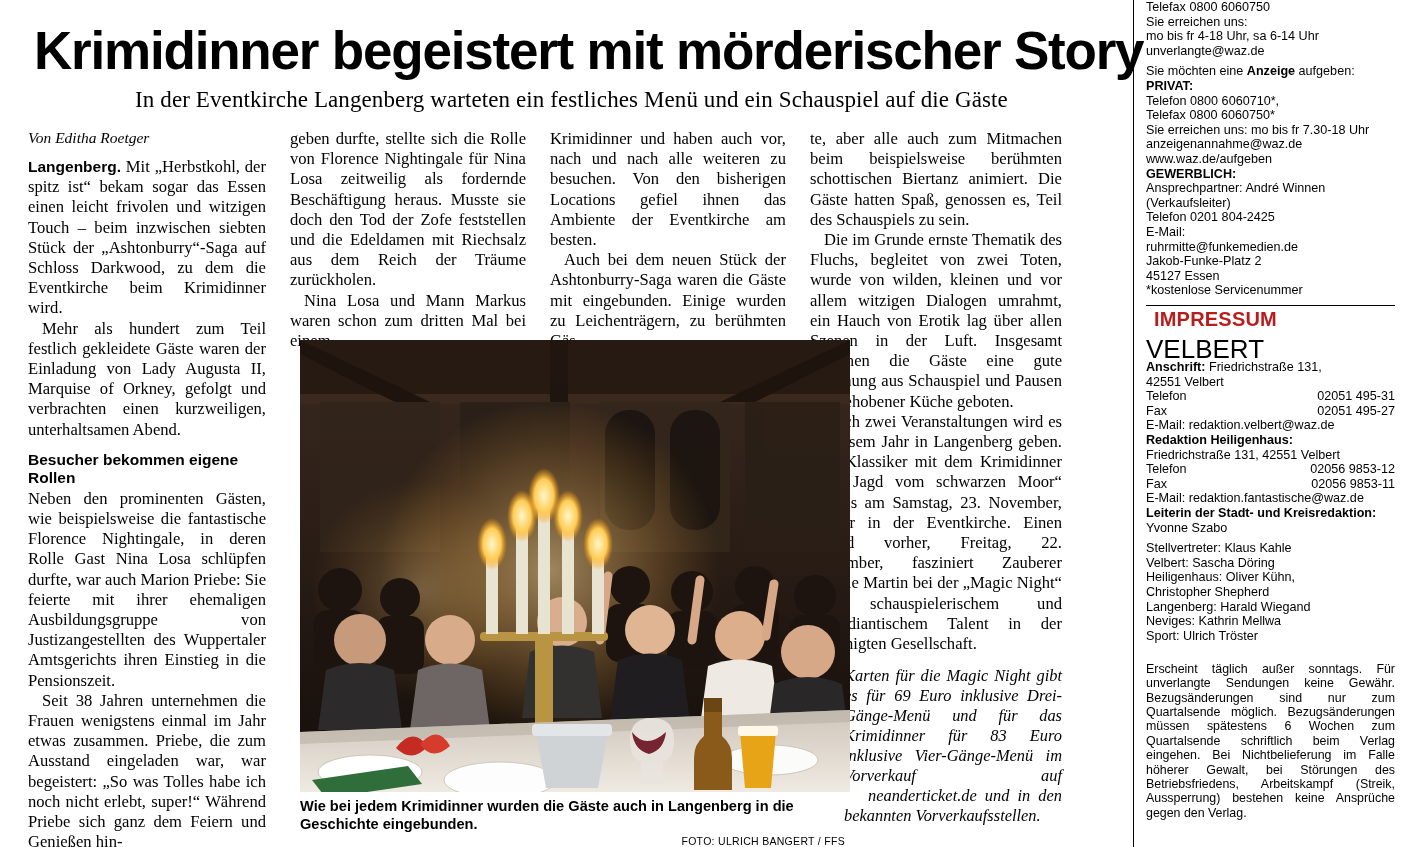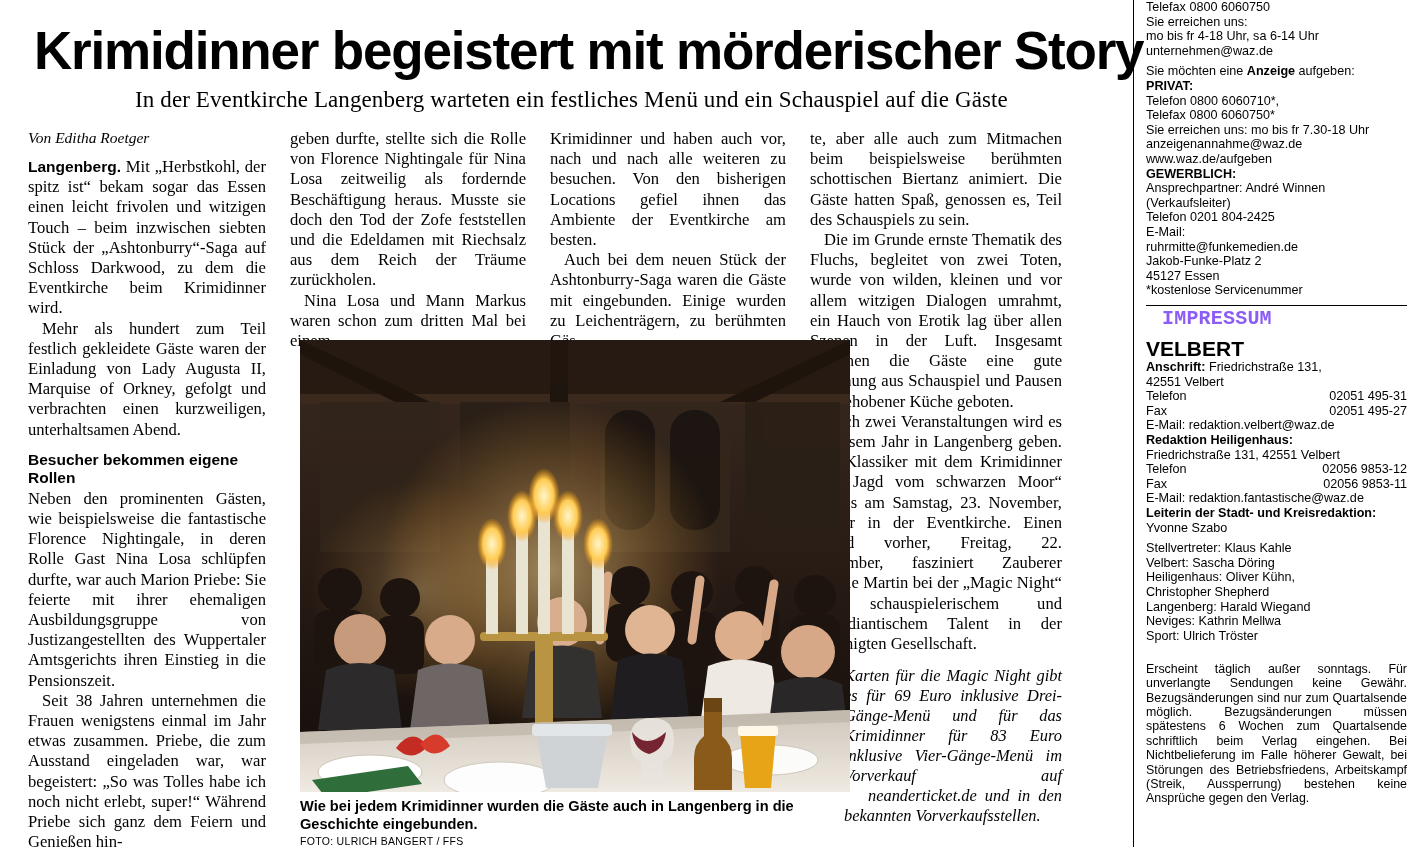--- a/index.html
+++ b/index.html
@@ -108,21 +108,21 @@
     font-family: "Liberation Sans", sans-serif;
     font-weight: bold;
     font-size: 14.6px;
     line-height: 17.5px;
     margin-top: 6px;
     width: 545px;
   }
   .credit {
     font-family: "Liberation Sans", sans-serif;
     font-size: 10.5px;
-    text-align: left;
+    text-align: right;
     letter-spacing: 0.3px;
     margin-top: 2px;
     width: 545px;
   }
   
   .infobox {
     margin-top: 12px;
     position: relative;
     padding-left: 34px;
     font-style: italic;
@@ -148,43 +148,42 @@
   .infobox b { font-style: italic; font-weight: normal; margin-left: 24px; }
   
   .rail {
     position: absolute;
     left: 1133px;
     top: 0;
     width: 286px;
     height: 847px;
     box-sizing: border-box;
     border-left: 1.5px solid #000;
-    padding: 0 12px 0 12px;
+    padding: 0 24px 0 12px;
     font-family: "Liberation Sans", sans-serif;
     font-size: 12.6px;
     line-height: 14.6px;
   }
   .rail .ln { margin: 0; }
   .rail .sp { height: 6px; }
   .rail b { font-weight: bold; }
   .rail .hr {
     border-top: 1px solid #000;
     margin: 7px 0 6px 0;
   }
   .impressum-title {
-    color: #8b5cf6;
+    color: #b91c1c;
     font-weight: bold;
     font-size: 20px;
     letter-spacing: 0.2px;
-    margin: 4px 0 1px 16px;
-    font-family: Liberation Mono, monospace;
+    margin: 4px 0 1px 8px;
   }
   .city-title {
-    font-weight: bold;
-    font-size: 21px;
+    font-weight: normal;
+    font-size: 26px;
     margin: 16px 0 3px 0;
   }
   .kv {
     display: flex;
     justify-content: space-between;
   }
   .kv span:last-child { text-align: right; }
   .rail-small {
     font-size: 12.4px;
     line-height: 14.4px;
@@ -368,21 +367,21 @@
       </div>
       <div class="caption">Wie bei jedem Krimidinner wurden die Gäste auch in Langenberg in die Geschichte eingebunden.</div>
       <div class="credit">FOTO: ULRICH BANGERT / FFS</div>
     </div>
   </div>
 
   <div class="rail">
     <p class="ln">Telefax 0800 6060750</p>
     <p class="ln">Sie erreichen uns:</p>
     <p class="ln">mo bis fr 4-18 Uhr, sa 6-14 Uhr</p>
-    <p class="ln">unternehmen@waz.de</p>
+    <p class="ln">unverlangte@waz.de</p>
     <div class="sp"></div>
     <p class="ln"><span>Sie möchten eine </span><b>Anzeige</b><span> aufgeben:</span></p>
     <p class="ln"><b>PRIVAT:</b></p>
     <p class="ln">Telefon 0800 6060710*,</p>
     <p class="ln">Telefax 0800 6060750*</p>
     <p class="ln">Sie erreichen uns: mo bis fr 7.30-18 Uhr</p>
     <p class="ln">anzeigenannahme@waz.de</p>
     <p class="ln">www.waz.de/aufgeben</p>
     <p class="ln"><b>GEWERBLICH:</b></p>
     <p class="ln">Ansprechpartner: André Winnen</p>

